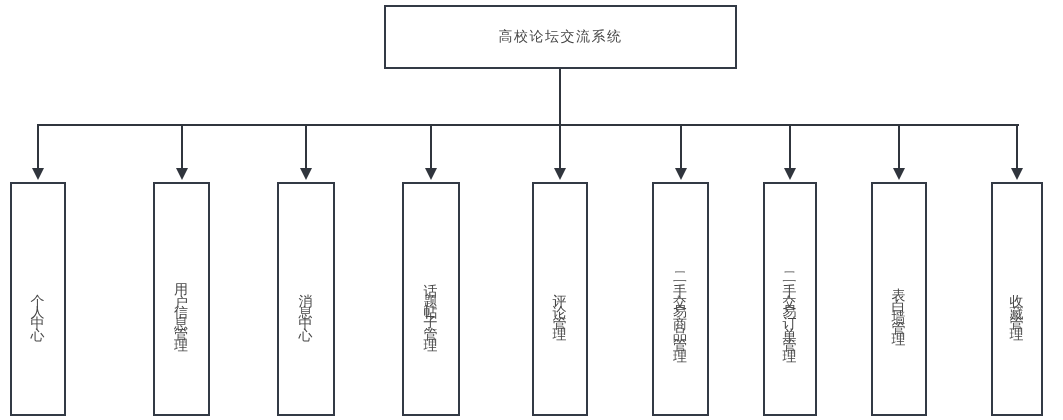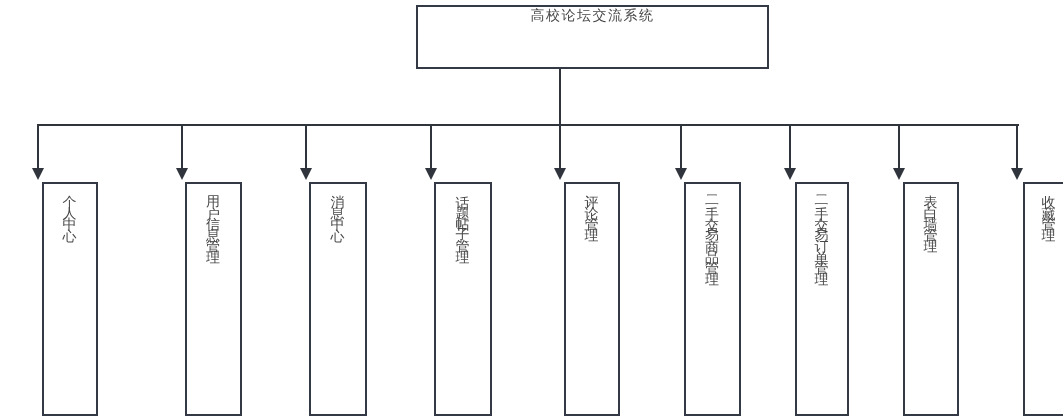--- a/index.html
+++ b/index.html
@@ -14,21 +14,21 @@
     width:1063px;height:420px;
     background:var(--bg);
     font-family:"DejaVu Sans","Liberation Sans",sans-serif;
     overflow:hidden;
   }
   .node{
     position:absolute;
     box-sizing:border-box;
     border:2px solid var(--border);
     background:#fff;
-    display:flex;align-items:flex-start;justify-content:center;margin-left:32px;
+    display:flex;align-items:center;justify-content:center;
   }
   .root-box{
     font-size:14px;
     letter-spacing:1.5px;
     color:var(--text);
     text-align:center;
   }
   .child-box .vlabel{
     writing-mode:vertical-rl;
     text-orientation:upright;

